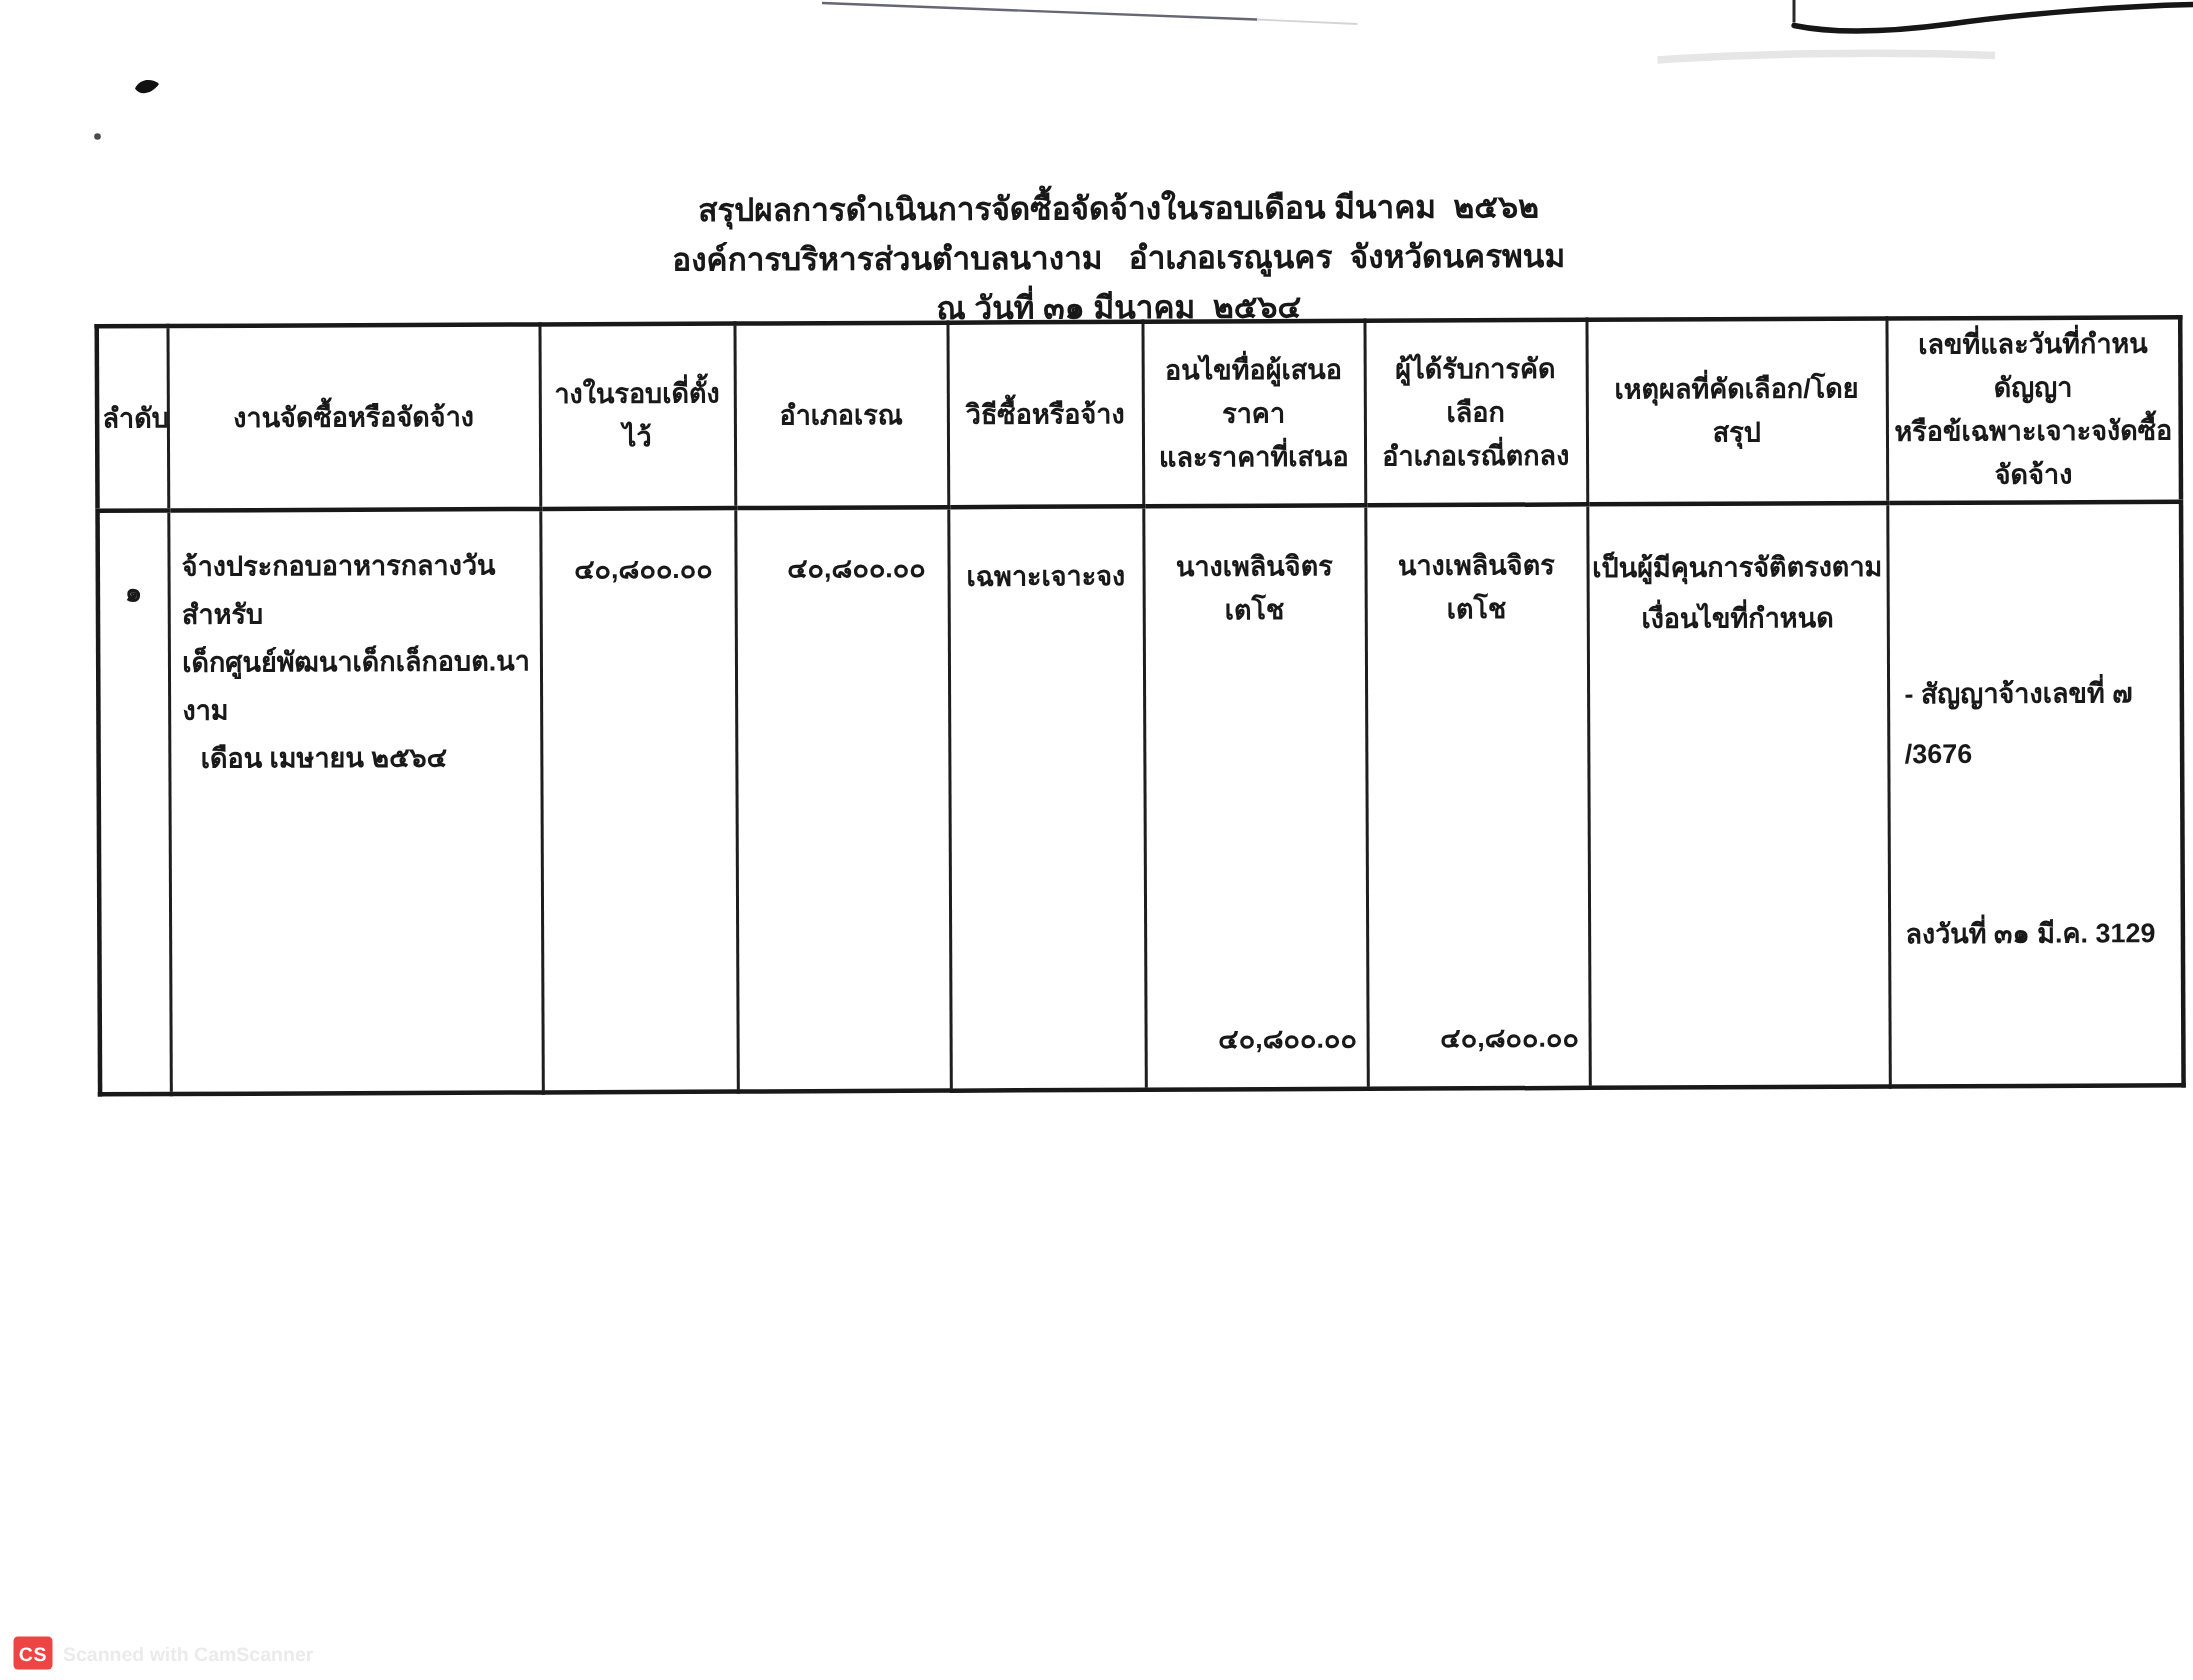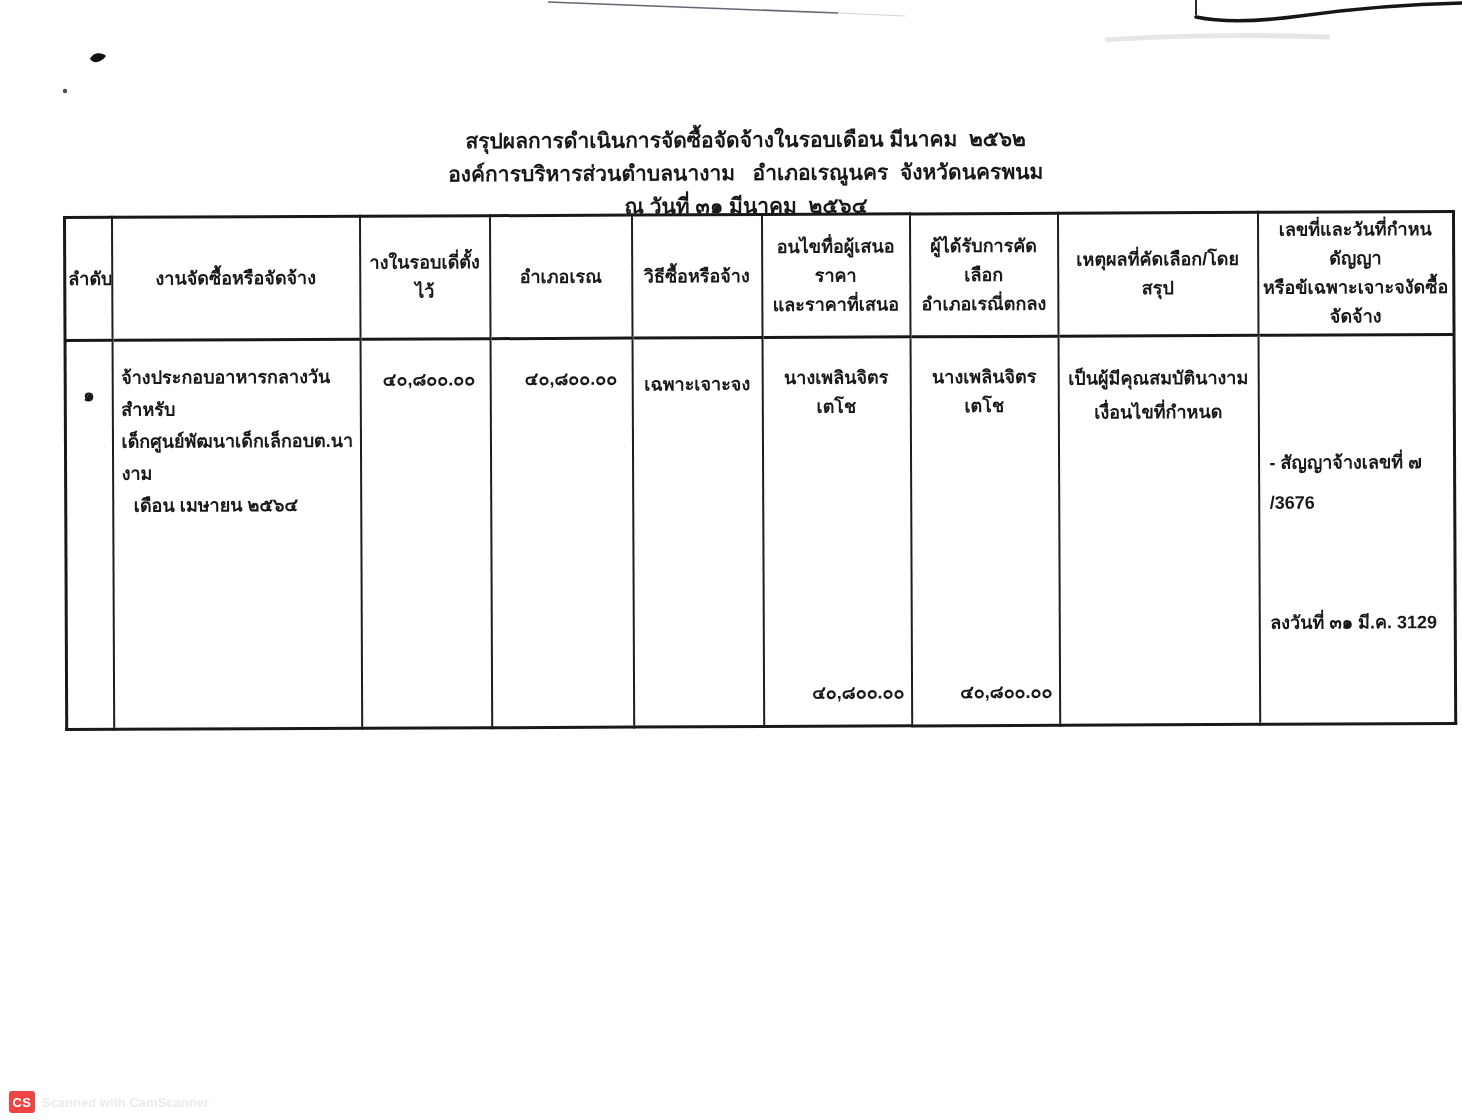--- a/index.html
+++ b/index.html
@@ -132,21 +132,21 @@
         <td class="c-method">เฉพาะเจาะจง</td>
         <td class="c-vendor">
           <div>นางเพลินจิตร เตโช</div>
           <div class="amount">๔๐,๘๐๐.๐๐</div>
         </td>
         <td class="c-vendor">
           <div>นางเพลินจิตร เตโช</div>
           <div class="amount">๔๐,๘๐๐.๐๐</div>
         </td>
         <td class="c-reason">
-          <div>เป็นผู้มีคุณสมบัตินางาม</div>
+          <div>เป็นผู้มีคุนการจัติตรงตาม</div>
           <div>เงื่อนไขที่กำหนด</div>
         </td>
         <td class="c-contract">
           <div>- สัญญาจ้างเลขที่ ๗ /3676</div>
           <div>ลงวันที่ ๓๑ มี.ค. 3129</div>
         </td>
       </tr>
     </tbody>
   </table>
 </div>

